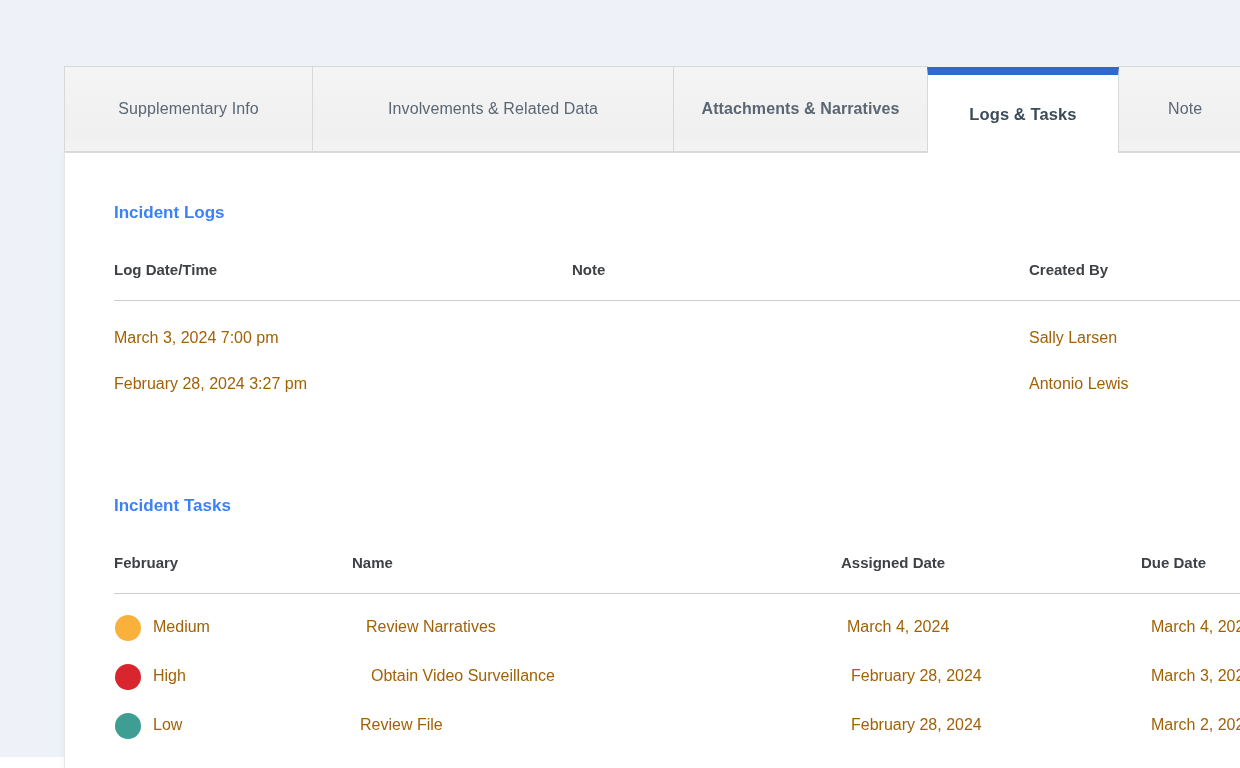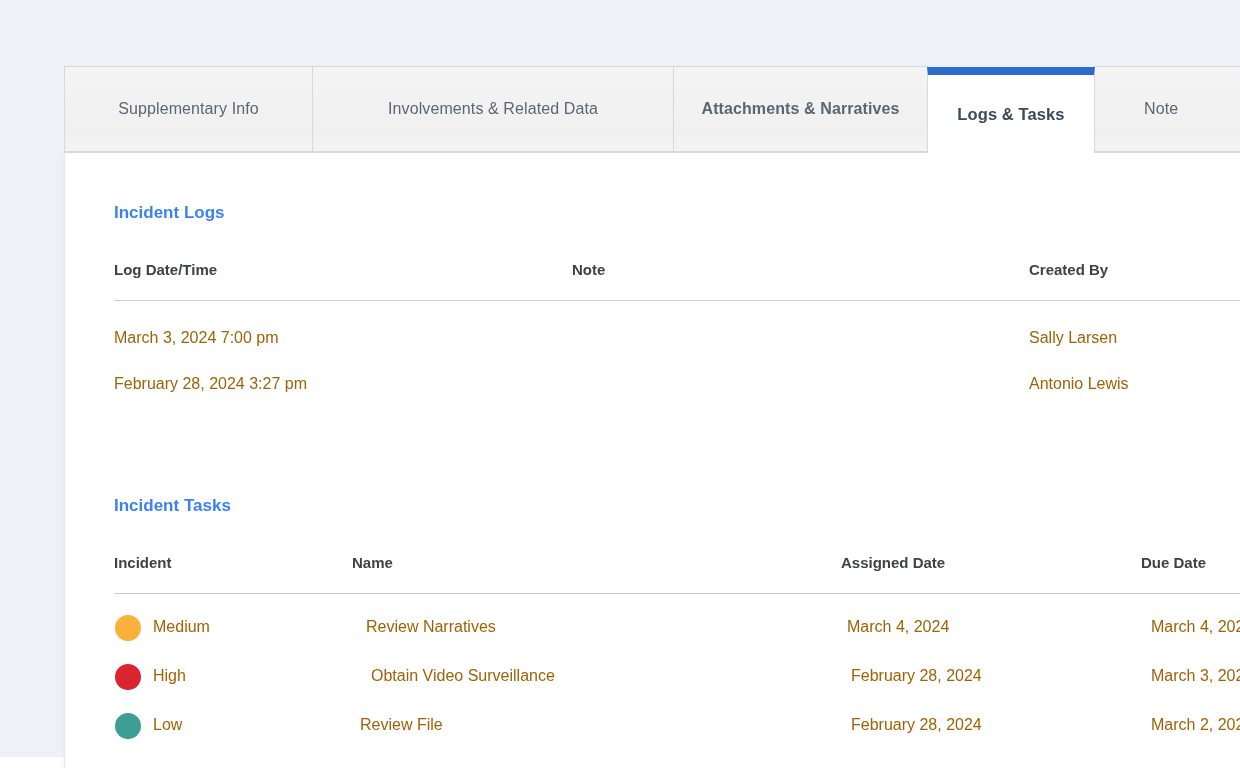--- a/index.html
+++ b/index.html
@@ -35,21 +35,21 @@
     margin-top:1px; height:86px;
     background:#ffffff;
     border-top:8px solid var(--accent);
     border-bottom:none;
     color:#3c4b59; font-weight:bold; font-size:16.5px;
     z-index:4;
   }
   .tab-1 { width:249px; }
   .tab-2 { width:362px; }
   .tab-3 { width:255px;font-weight:bold; }
-  .tab-4 { width:168px; }
+  .tab-4 { width:192px; }
   .tab-5 { width:300px; justify-content:flex-start; padding-left:49px; }
 
   
   .content {
     position:absolute; left:64px; top:152px; width:1376px; height:616px;
     background:#ffffff;
     border-top:1px solid #d9dadc;
     border-left:1px solid #e4e6e9;
     box-shadow:-2px 0 4px rgba(120,130,150,0.06);
     z-index:2;
@@ -148,21 +148,21 @@
       <span class="cell log-creator">Sally Larsen</span>
     </div>
     <div class="log-row" id="log-row-1">
       <span class="cell log-date">February 28, 2024 3:27 pm</span>
       <span class="cell log-note"></span>
       <span class="cell log-creator">Antonio Lewis</span>
     </div>
 
     <div class="section-title" id="tasks-title">Incident Tasks</div>
 
-    <div class="col-header" id="tasks-h1">Incident</div>
+    <div class="col-header" id="tasks-h1">February</div>
     <div class="col-header" id="tasks-h2">Name</div>
     <div class="col-header" id="tasks-h3">Assigned Date</div>
     <div class="col-header" id="tasks-h4">Due Date</div>
     <div class="rule" id="tasks-rule"></div>
 
     <div class="task-row" id="task-row-0">
       <span class="priority-dot" style="background-color: rgb(249, 177, 60);"></span>
       <span class="cell priority-label">Medium</span>
       <span class="cell task-name">Review Narratives</span>
       <span class="cell task-assigned">March 4, 2024</span>

